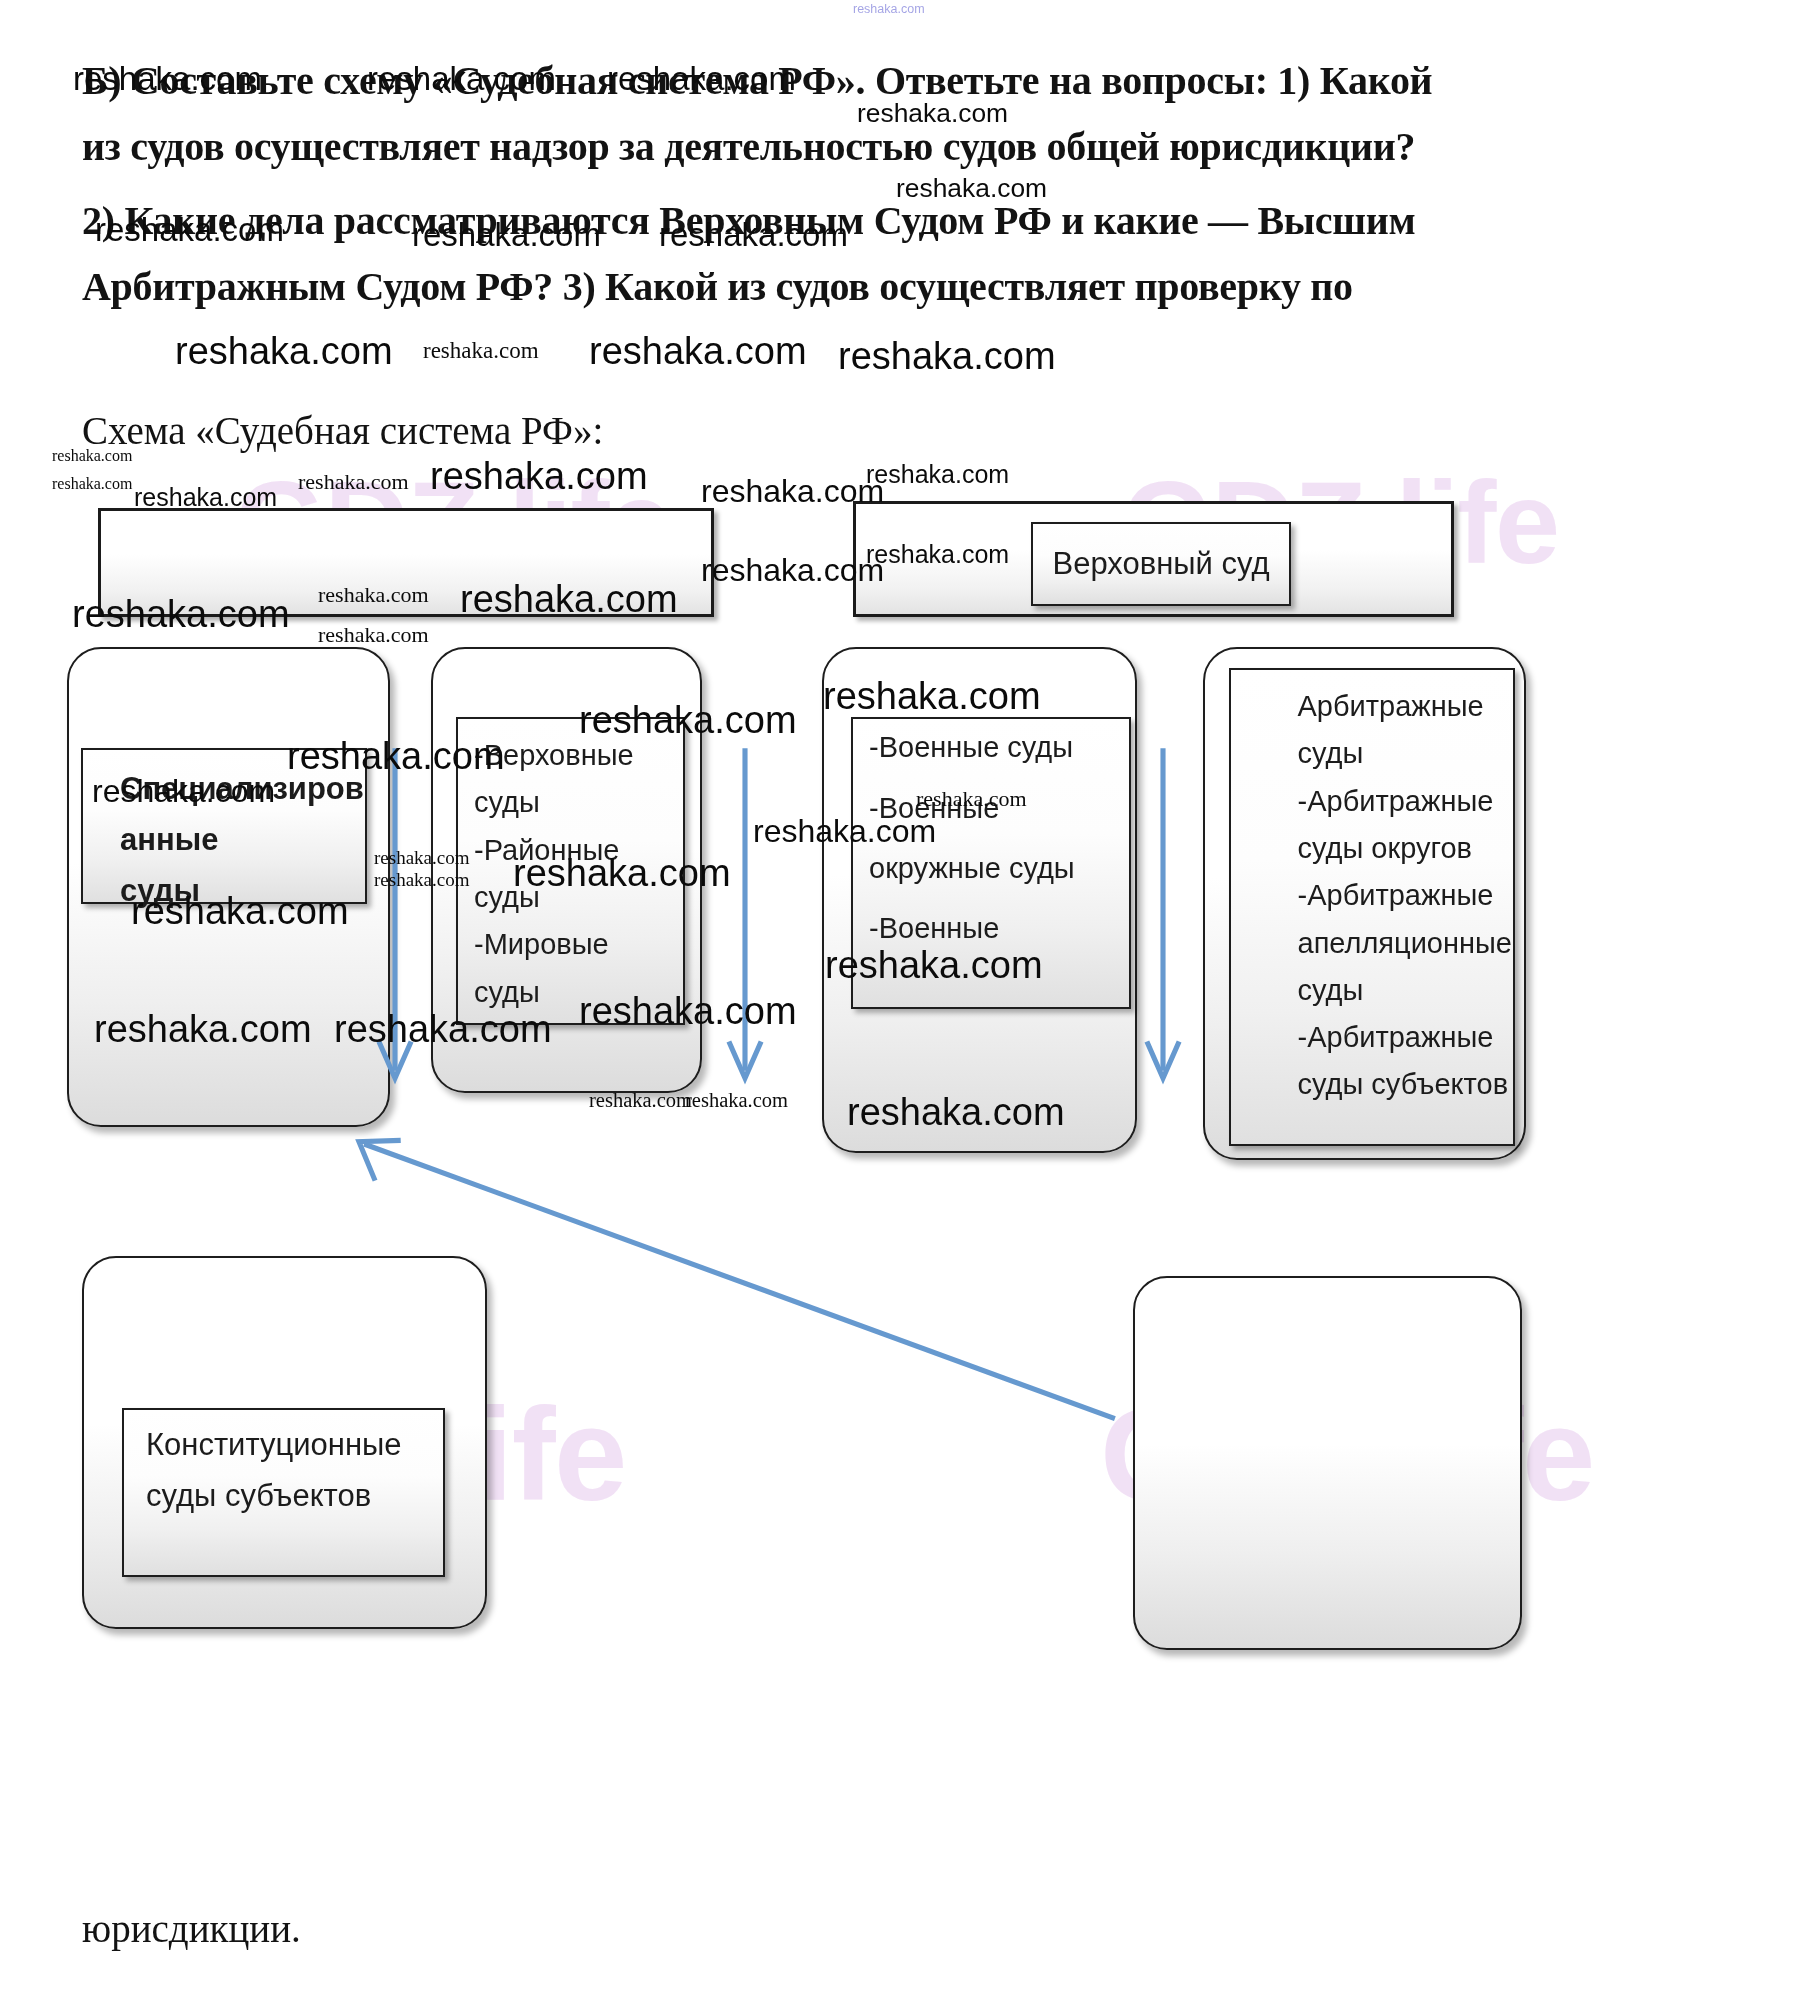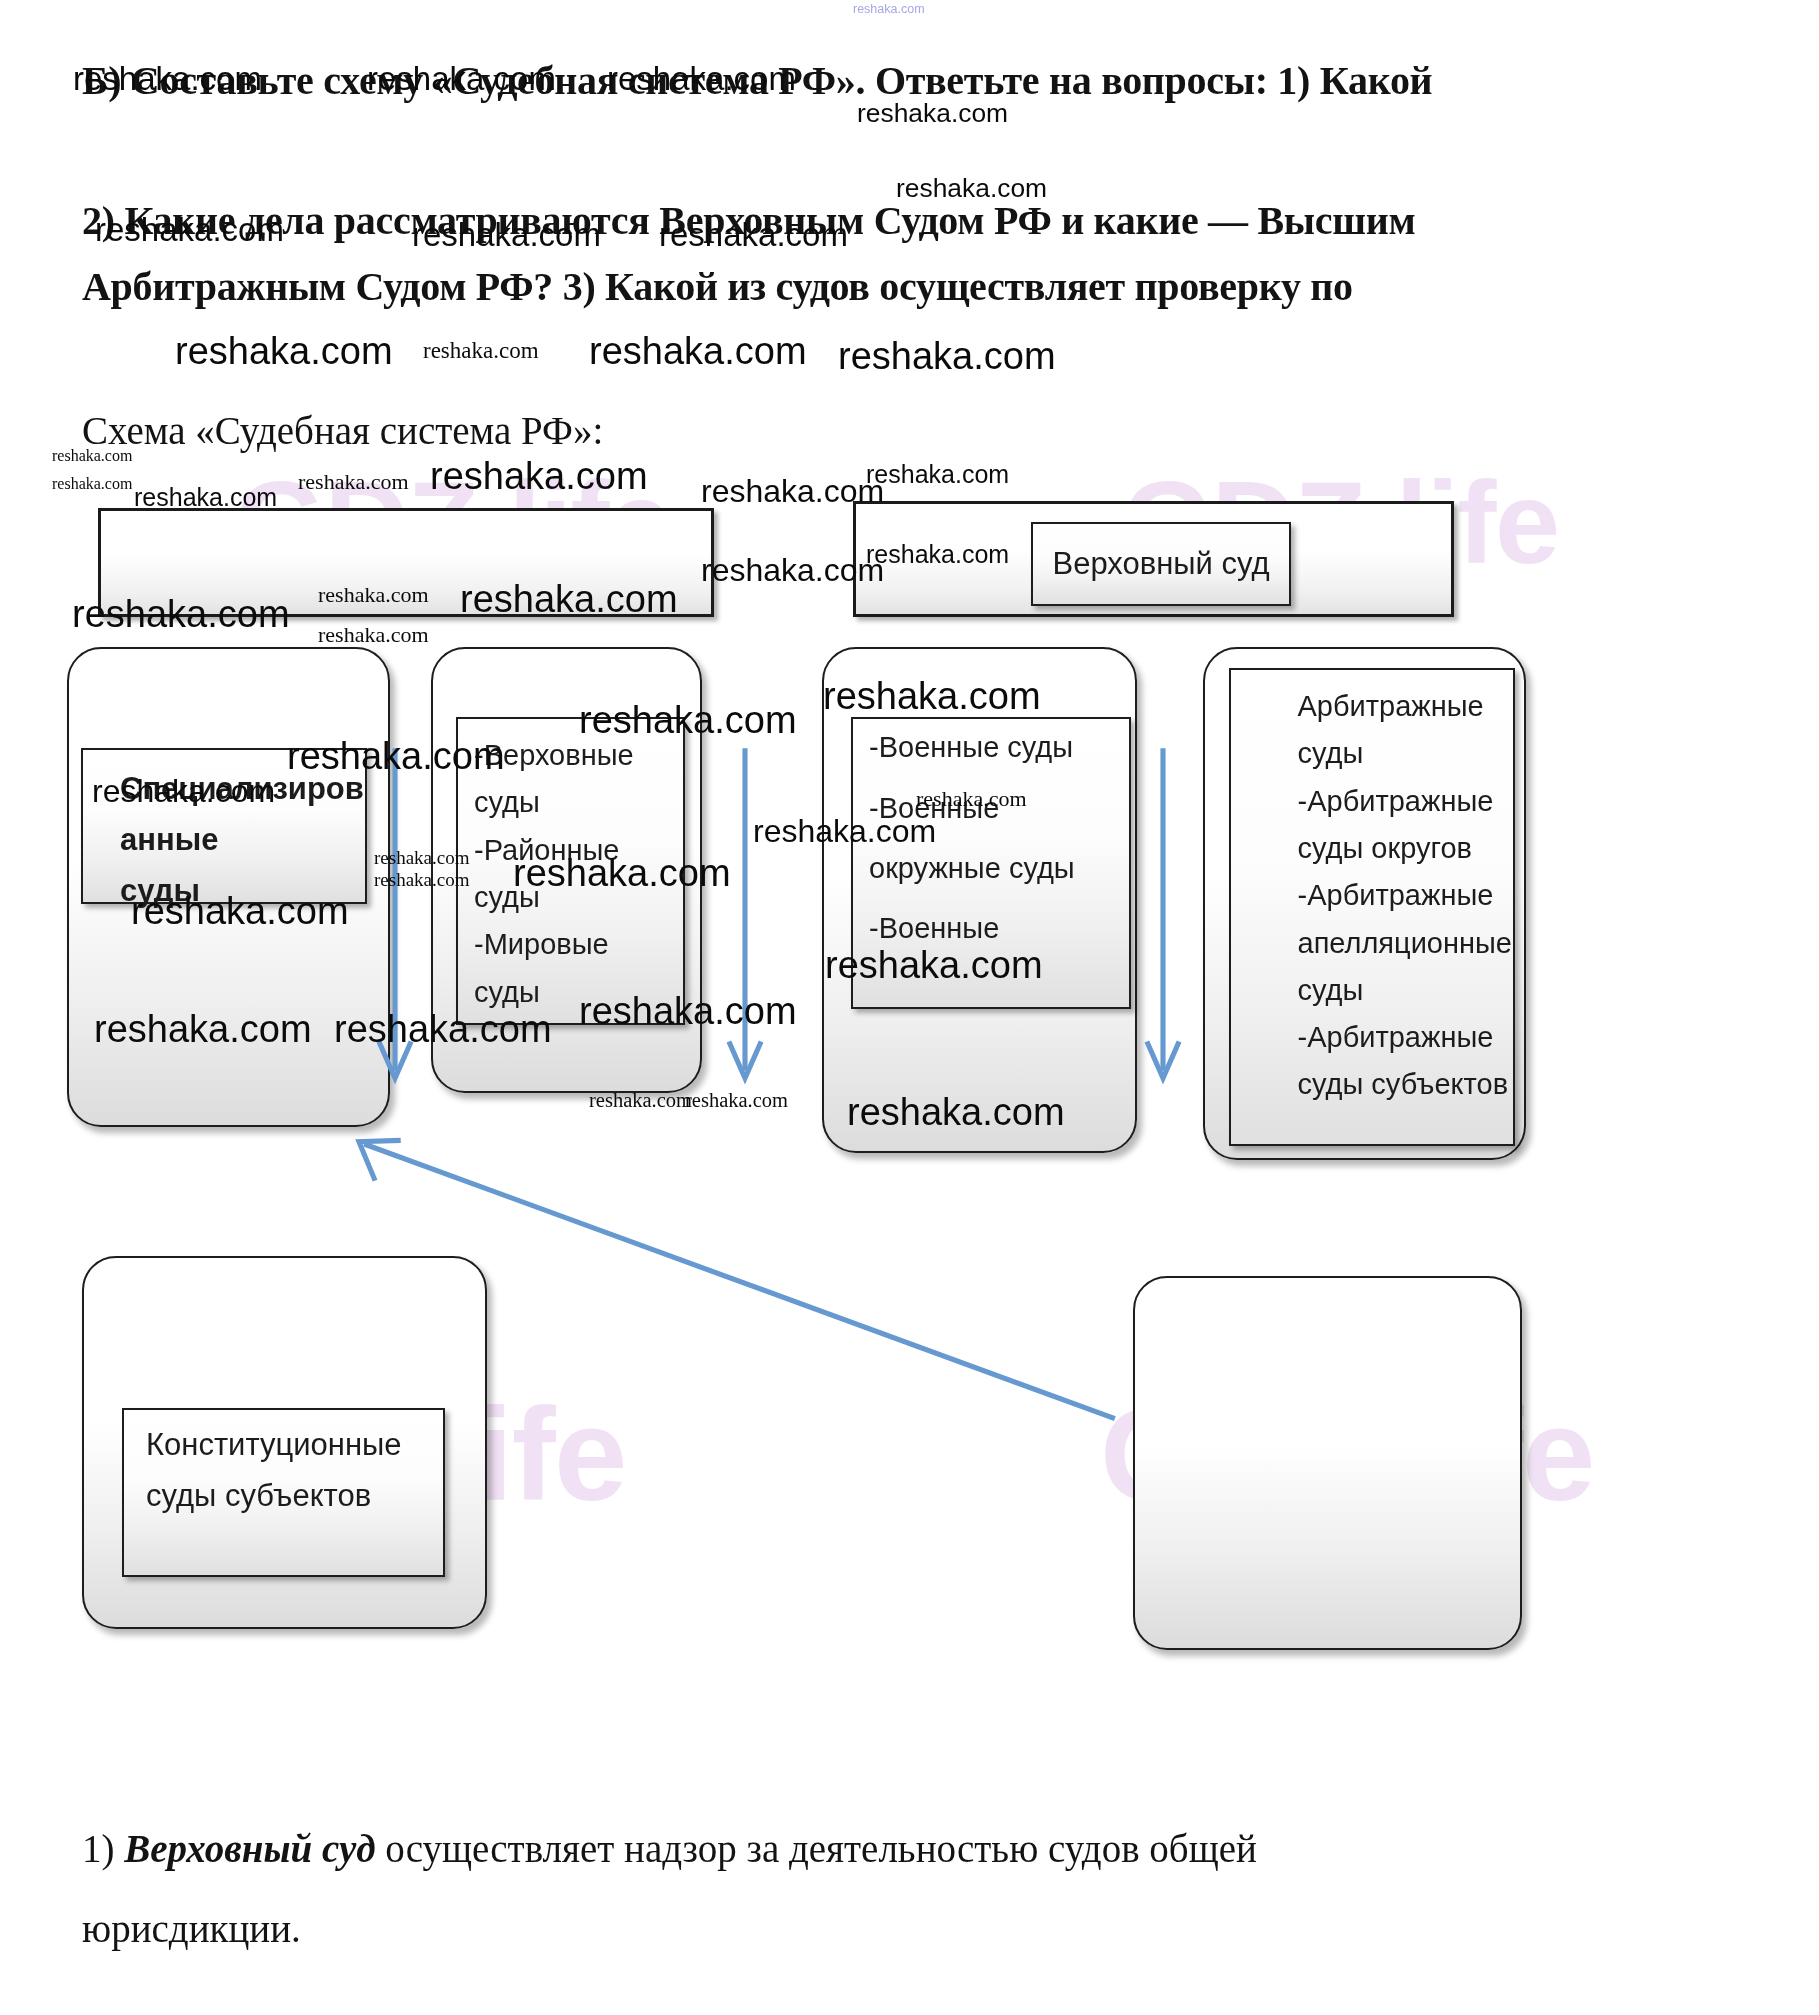--- a/index.html
+++ b/index.html
@@ -124,20 +124,21 @@
 <div id="page">
 
   <div class="rw-top">reshaka.com</div>
 
   <div class="gdz-wm" style="left:235px; top:455px; font-size:117px;">GDZ.life</div>
   <div class="gdz-wm" style="left:1122px; top:455px; font-size:117px;">GDZ.life</div>
   <div class="gdz-wm" style="left:132px; top:1379px; font-size:132px;">GDZ.life</div>
   <div class="gdz-wm" style="left:1100px; top:1379px; font-size:132px;">GDZ.life</div>
 
   <div class="prose q-head" style="left:82px; top:57px;">Б) Составьте схему «Судебная система РФ». Ответьте на вопросы: 1) Какой</div>
+  <div class="prose q-head" style="left:82px; top:123px;">из судов осуществляет надзор за деятельностью судов общей юрисдикции?</div>
   <div class="prose q-head" style="left:82px; top:197px;">2) Какие дела рассматриваются Верховным Судом РФ и какие — Высшим</div>
   <div class="prose q-head" style="left:82px; top:263px;">Арбитражным Судом РФ? 3) Какой из судов осуществляет проверку по</div>
 
   <div class="prose plain" style="left:82px; top:408px;">Схема «Судебная система РФ»:</div>
 
   <div id="diagram">
 
     <div class="outer-rect" style="left:98px; top:508px; width:616px; height:109px;"></div>
 
     <div class="outer-rect" style="left:853px; top:501px; width:601px; height:116px;"></div>
@@ -206,23 +207,20 @@
 
     <div class="round-card" style="left:82px; top:1256px; width:405px; height:373px;"></div>
     <div class="inner-box" style="left:122px; top:1408px; width:323px; height:169px; padding:10.3px 0 0 22px;">
       <span class="inner-label" style="font-size:31px; line-height:1.62;">Конституционные
 суды субъектов</span>
     </div>
 
     <div class="round-card" style="left:1133px; top:1276px; width:389px; height:374px;"></div>
   </div>
 
-  <div class="prose ans" style="left:82px; top:1826px;">
-    <span>1) </span><i>Верховный суд</i><span> осуществляет надзор за деятельностью судов общей</span>
-  </div>
   <div class="prose ans" style="left:82px; top:1906px;">юрисдикции.</div>
 
   <div id="wm-layer">
       <div class="rw" style="left: 73px; top: 60px; font-size: 33px;">reshaka.com</div>
       <div class="rw" style="left: 367px; top: 60px; font-size: 33px;">reshaka.com</div>
       <div class="rw" style="left: 607px; top: 60px; font-size: 33px;">reshaka.com</div>
       <div class="rw" style="left: 857px; top: 98px; font-size: 26.4px;">reshaka.com</div>
       <div class="rw" style="left: 95px; top: 211px; font-size: 33px;">reshaka.com</div>
       <div class="rw" style="left: 412px; top: 216px; font-size: 33px;">reshaka.com</div>
       <div class="rw" style="left: 659px; top: 216px; font-size: 33px;">reshaka.com</div>

